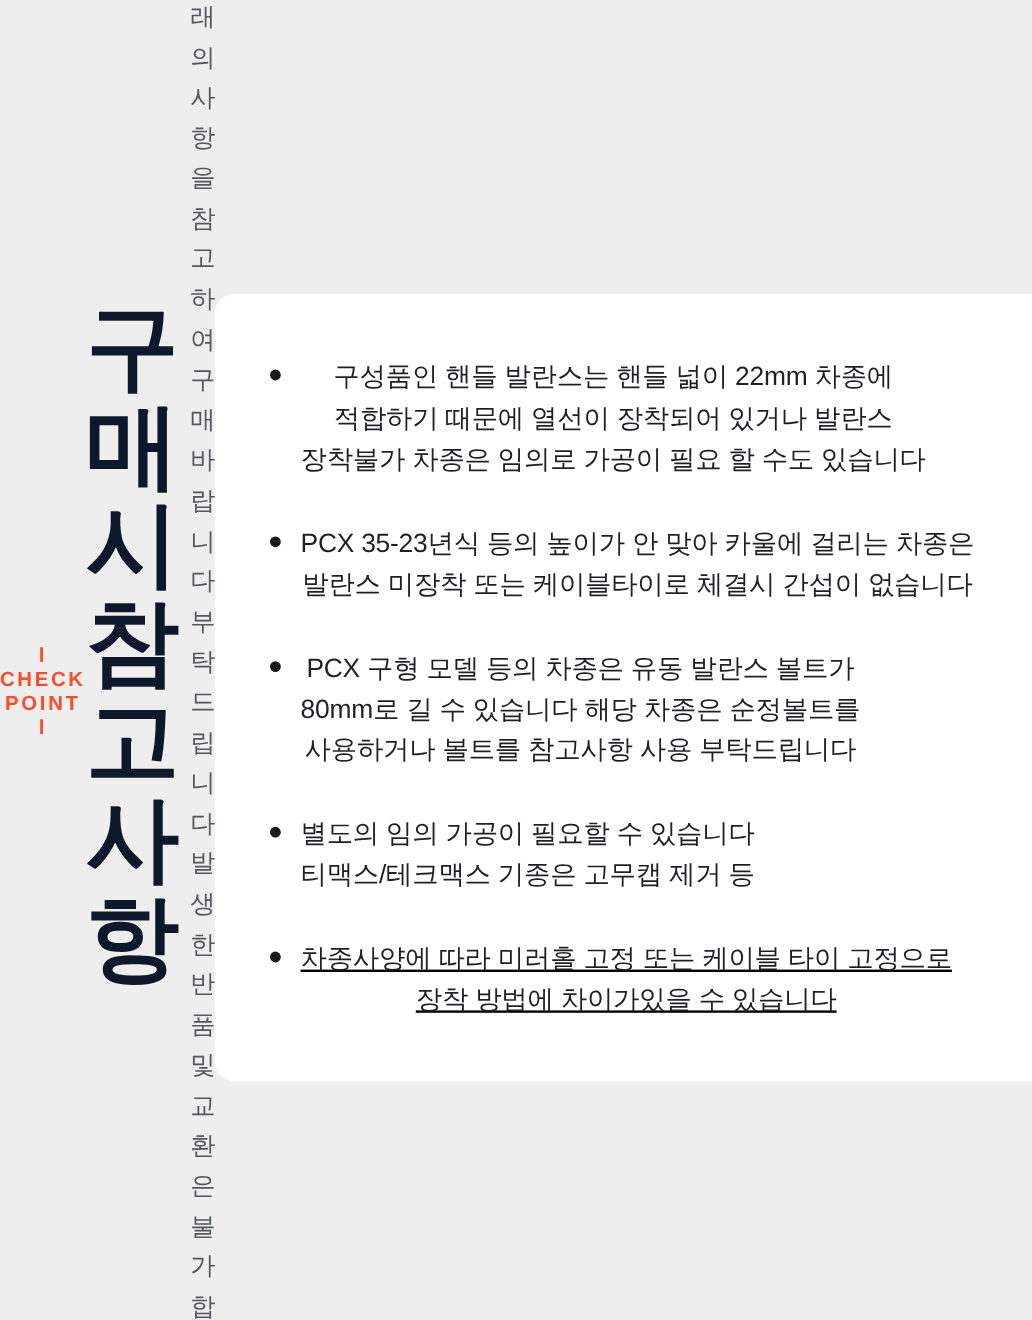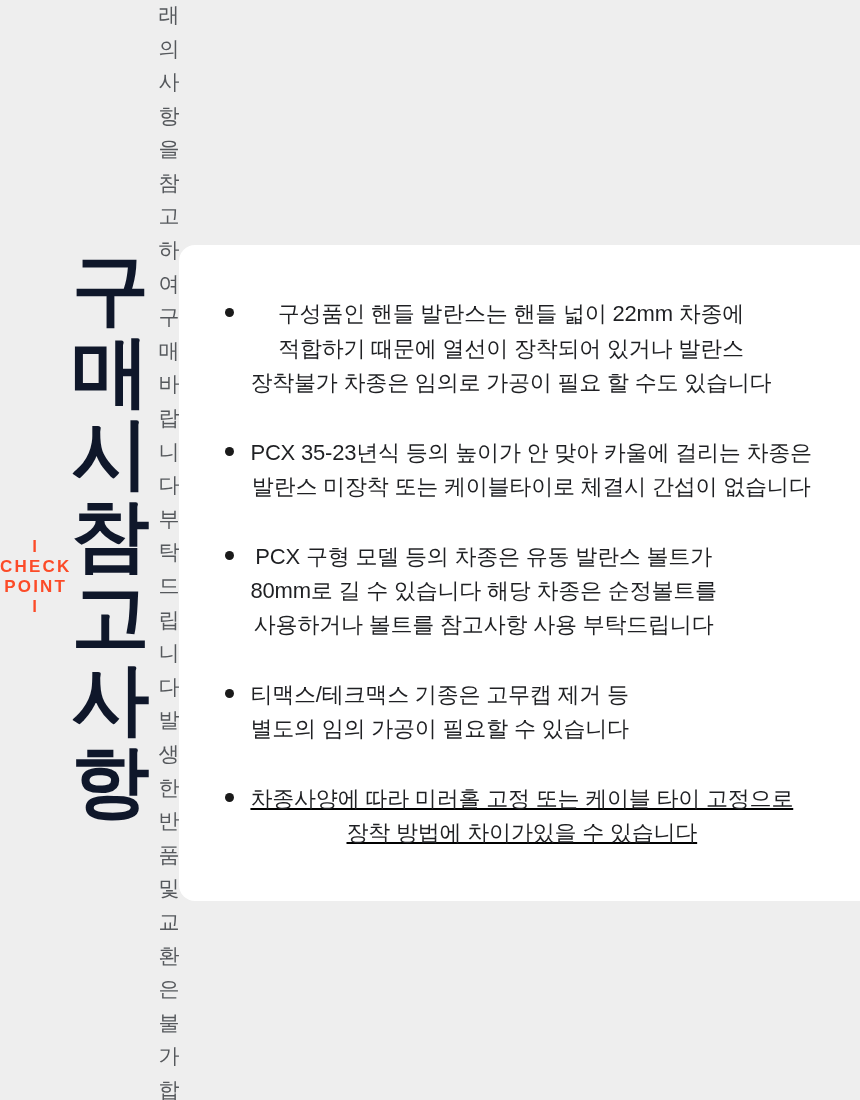--- a/index.html
+++ b/index.html
@@ -139,22 +139,22 @@
         <div class="note-text">
           <span class="line">PCX 구형 모델 등의 차종은 유동 발란스 볼트가</span>
           <span class="line">80mm로 길 수 있습니다 해당 차종은 순정볼트를</span>
           <span class="line">사용하거나 볼트를 참고사항 사용 부탁드립니다</span>
         </div>
       </li>
 
       <li class="note-item">
         <span class="bullet"></span>
         <div class="note-text">
+          <span class="line">별도의 임의 가공이 필요할 수 있습니다</span>
           <span class="line">티맥스/테크맥스 기종은 고무캡 제거 등</span>
-          <span class="line">별도의 임의 가공이 필요할 수 있습니다</span>
         </div>
       </li>
 
       <li class="note-item">
         <span class="bullet"></span>
         <div class="note-text">
           <span class="line">차종사양에 따라 미러홀 고정 또는 케이블 타이 고정으로</span>
           <span class="line">장착 방법에 차이가있을 수 있습니다</span>
         </div>
       </li>

